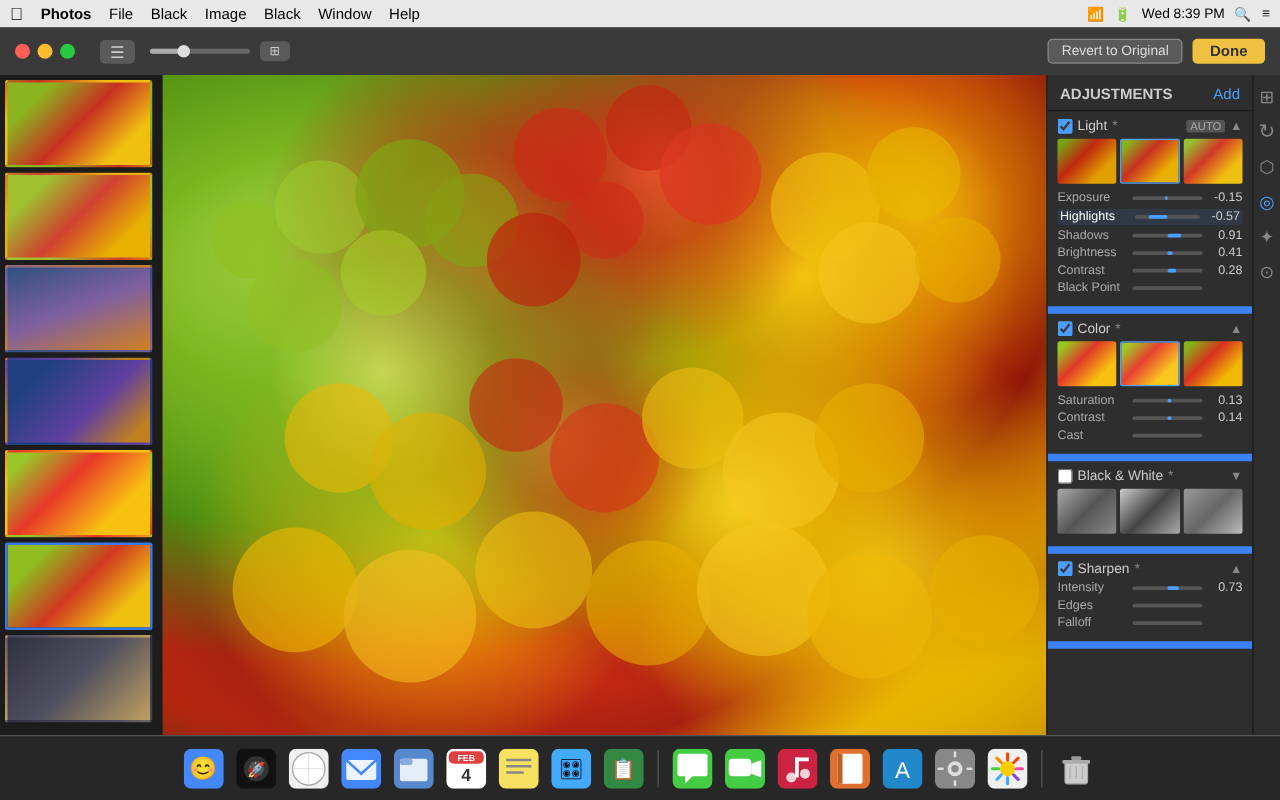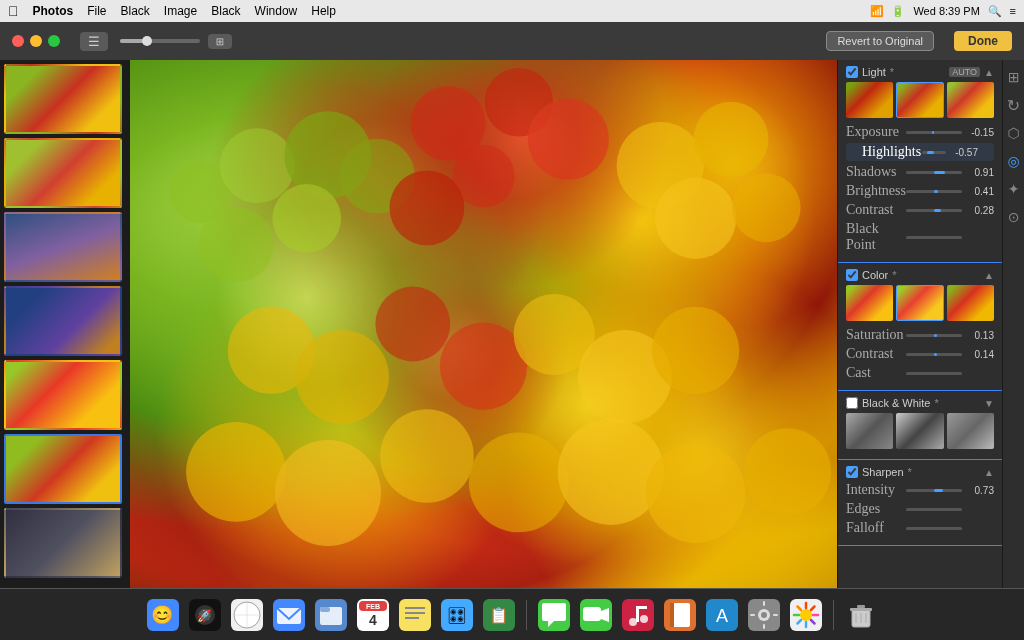--- a/index.html
+++ b/index.html
@@ -60,21 +60,21 @@
     .tb-btn {
       background: #5a5a5a;
       border: none;
       border-radius: 4px;
       color: #ccc;
       font-size: 11px;
       padding: 2px 8px;
       cursor: pointer;
     }
     .titlebar-spacer { flex: 1; }
-    .titlebar-right { display: flex; gap: 20px; align-items: center; margin-left: 36px; }
+    .titlebar-right { display: flex; gap: 8px; align-items: center; margin-left: 36px; }
     .revert-btn {
       background: #5a5a5a;
       border: 1px solid #888;
       border-radius: 4px;
       color: #ddd;
       font-size: 11px;
       padding: 3px 10px;
       cursor: pointer;
     }
     .done-btn {
@@ -171,21 +171,21 @@
       justify-content: space-between;
       align-items: center;
       padding: 8px 10px 6px;
       border-bottom: 1px solid #1a1a1a;
     }
     .adj-title { color: #ccc; font-size: 12px; font-weight: 600; }
     .adj-add { color: #4a9eff; font-size: 12px; cursor: pointer; }
 
     
     .adj-section {
-      border-bottom: 1px solid #3b82f6;
+      border-bottom: 6px solid #3b82f6;
       padding: 6px 8px;
     }
     .section-header {
       display: flex;
       align-items: center;
       justify-content: space-between;
       margin-bottom: 4px;
     }
     .section-title-row { display: flex; align-items: center; gap: 4px; }
     .section-checkbox { width: 12px; height: 12px; accent-color: #4a9eff; cursor: pointer; }
@@ -214,21 +214,21 @@
     }
     .section-thumb.active { border: 1.5px solid #4a9eff; }
 
     
     .slider-row {
       display: flex;
       align-items: center;
       margin-bottom: 3px;
       gap: 4px;
     }
-    .slider-label { color: #aaa; font-size: 14px; width: 56px; flex-shrink: 0; font-family: Liberation Serif, serif; }
+    .slider-label { color: #aaa; font-size: 10px; width: 56px; flex-shrink: 0; }
     .slider-track {
       flex: 1;
       height: 3px;
       background: #555;
       border-radius: 2px;
       position: relative;
     }
     .slider-fill {
       height: 100%;
       background: #4a9eff;
@@ -440,20 +440,24 @@
         <circle cx="42%" cy="75%" r="7.5%" fill="#f0c010" opacity="0.8"></circle>
         <circle cx="55%" cy="80%" r="8%" fill="#e8b000" opacity="0.8"></circle>
         <circle cx="68%" cy="78%" r="8.5%" fill="#f8c820" opacity="0.8"></circle>
         <circle cx="80%" cy="82%" r="8%" fill="#f0b808" opacity="0.8"></circle>
         <circle cx="93%" cy="78%" r="7%" fill="#e8b000" opacity="0.8"></circle>
       </svg>
     </div>
   </div>
 
   <div class="adjustments-panel">
+    <div class="adj-header">
+      <span class="adj-title">ADJUSTMENTS</span>
+      <span class="adj-add">Add</span>
+    </div>
 
     <div class="adj-scroll">
 
       <div class="adj-section">
         <div class="section-header">
           <div class="section-title-row">
             <input type="checkbox" class="section-checkbox" checked="" style="">
             <span class="section-label">Light</span>
             <span class="section-label" style="color:#888;">*</span>
           </div>
@@ -469,21 +473,21 @@
           <div class="section-thumb lt-3"></div>
         </div>
 
         <div class="slider-row">
           <span class="slider-label">Exposure</span>
           <div class="slider-track">
             <div class="slider-fill-left" style="width:3%; background:#4a9eff;"></div>
           </div>
           <span class="slider-value">-0.15</span>
         </div>
-        <div class="slider-row" style="background:#3a5a8844;border-radius:3px;padding:1px 16px;">
+        <div class="slider-row" style="background:#3a5a8844;border-radius:3px;padding:1px 2px;">
           <span class="slider-label" style="color:#fff;">Highlights</span>
           <div class="slider-track">
             <div class="slider-fill-left" style="width:28%; background:#4a9eff;"></div>
           </div>
           <span class="slider-value">-0.57</span>
         </div>
         <div class="slider-row">
           <span class="slider-label">Shadows</span>
           <div class="slider-track">
             <div class="slider-fill" style="width:20%; background:#4a9eff;"></div>

